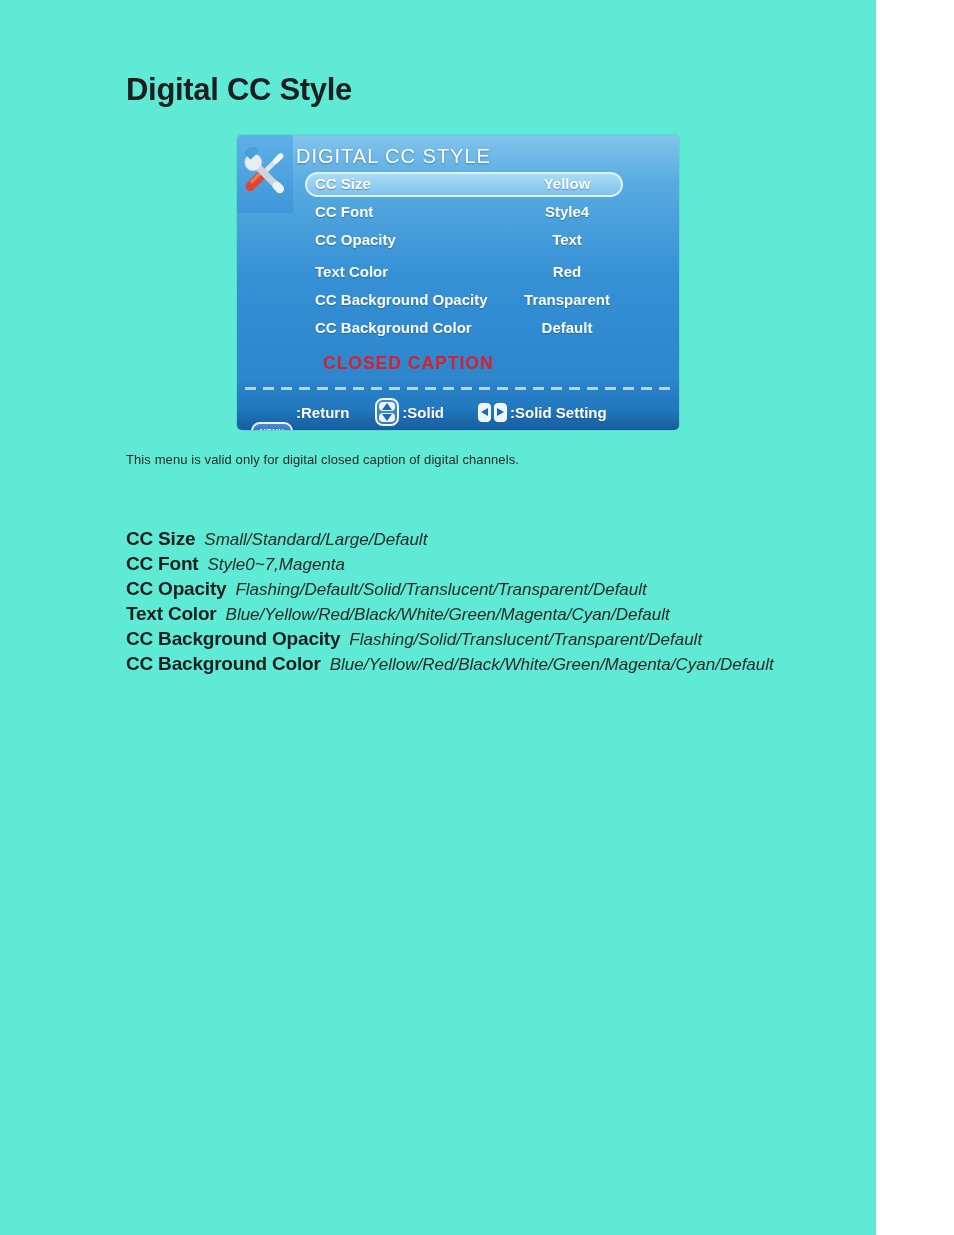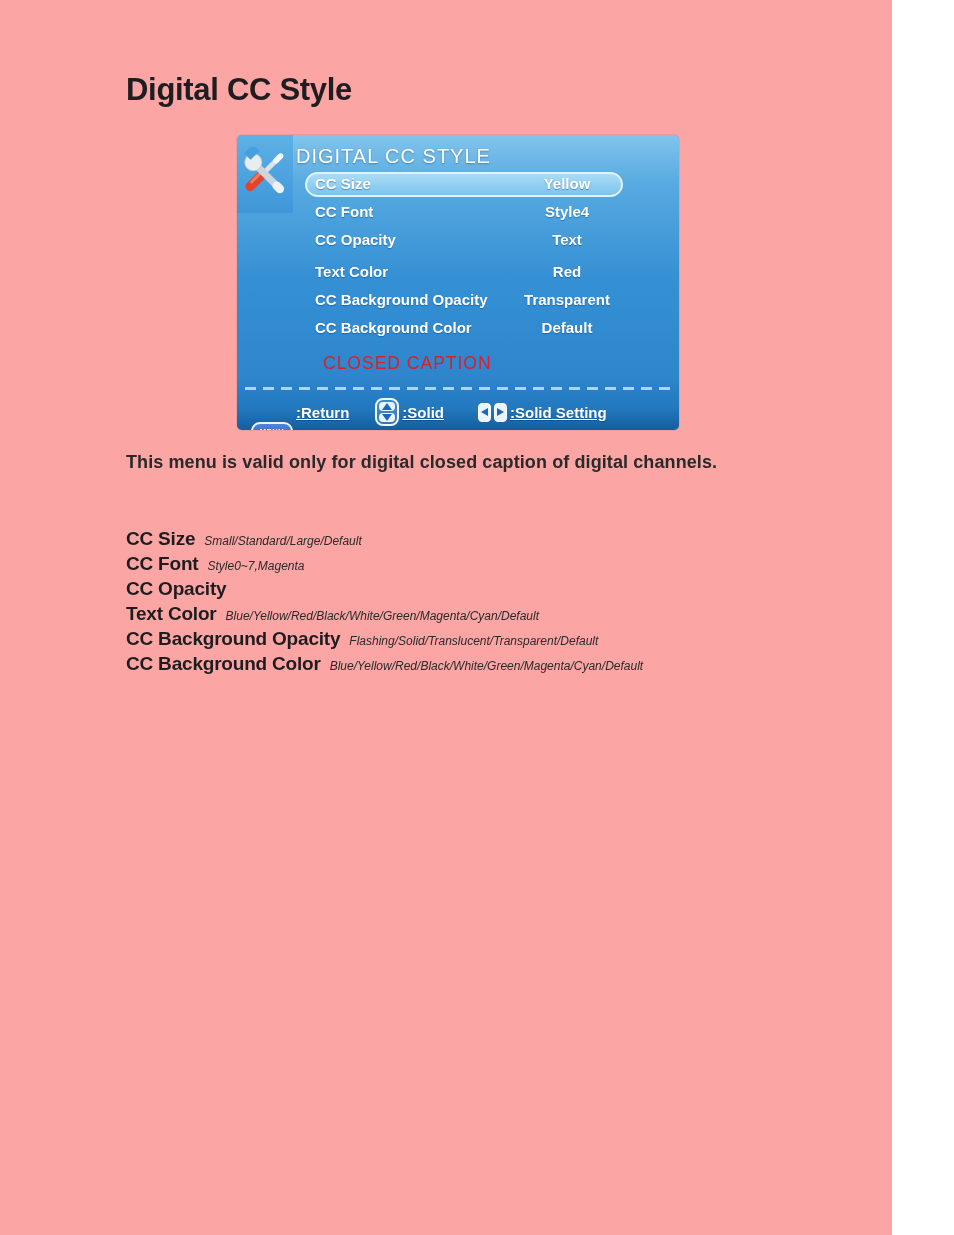--- a/index.html
+++ b/index.html
@@ -1,19 +1,18 @@
 <!DOCTYPE html>
 <html><head>
 <meta charset="utf-8">
 <style>
   html,body{margin:0;padding:0;background:#fff;}
   .page{
-    position:relative;width:876px;height:1235px;background:#fca5a5;overflow:hidden;
+    position:relative;width:876px;height:1235px;background:#5eead4;overflow:hidden;
     font-family:"Liberation Sans",sans-serif;
-    padding-left:16px;
   }
   .page-title{
     position:absolute;left:126px;top:72px;font-size:31px;font-weight:bold;
     color:#1e1e20;letter-spacing:-0.3px;
   }
 
   
   .osd{
     position:absolute;left:237px;top:135px;width:442px;height:295px;
     border-radius:5px;overflow:hidden;
@@ -34,38 +33,38 @@
     color:#fff;font-weight:bold;font-size:15px;text-shadow:0 1px 1px rgba(10,60,110,.45);
   }
   .osd-row .row-label{position:absolute;left:78px;white-space:nowrap;}
   .osd-row .row-value{position:absolute;left:250px;width:160px;text-align:center;}
   .hl-pill{
     position:absolute;left:68px;top:37px;width:318px;height:25px;box-sizing:border-box;
     border-radius:13px;background:linear-gradient(180deg,#aadcf6 0%,#7dc3ed 100%);
     border:2px solid #dff2fb;
   }
   .osd-caption{
-    position:absolute;left:86px;top:218px;font-size:17.5px;font-weight:normal;
+    position:absolute;left:86px;top:218px;font-size:17.5px;font-weight:bold;
     color:#da1f2b;letter-spacing:1px;
   }
   .osd-dashes{
     position:absolute;left:8px;top:252px;width:428px;height:3px;
     background:repeating-linear-gradient(90deg,#a6d8ef 0,#a6d8ef 11px,rgba(0,0,0,0) 11px,rgba(0,0,0,0) 18px);
   }
   .osd-footer{
     position:absolute;left:14px;top:262px;height:30px;display:flex;align-items:center;
     color:#fff;font-weight:bold;font-size:15px;text-shadow:0 1px 1px rgba(10,60,110,.45);
   }
   .menu-key{
     width:42px;height:19px;border-radius:9px;box-sizing:border-box;
     background:linear-gradient(180deg,#4d87d6 0%,#2a62c2 100%);
     border:2px solid #e9f3fb;color:#fff;font-size:7.5px;font-weight:bold;letter-spacing:.6px;
     display:flex;align-items:center;justify-content:center;margin-top:38px;
   }
-  .ftxt{margin-left:3px;white-space:nowrap;text-decoration:underline;}
+  .ftxt{margin-left:3px;white-space:nowrap;}
   .move-key{
     margin-left:26px;width:24px;height:28px;box-sizing:border-box;border-radius:8px;
     border:2px solid #f0f8fd;display:flex;flex-direction:column;gap:2px;padding:2px;
     background:rgba(255,255,255,.12);
   }
   .move-cell{
     flex:1;border-radius:4px;background:#e9f4fb;
     display:flex;align-items:center;justify-content:center;
   }
   .lr-keys{margin-left:34px;display:flex;gap:3px;}
@@ -73,26 +72,26 @@
     width:13px;height:19px;border-radius:4px;background:#e9f4fb;border:1px solid #ffffff;
     display:flex;align-items:center;justify-content:center;box-sizing:border-box;
   }
   .tri-up{width:0;height:0;border-left:5px solid transparent;border-right:5px solid transparent;border-bottom:7px solid #1e66b8;}
   .tri-down{width:0;height:0;border-left:5px solid transparent;border-right:5px solid transparent;border-top:7px solid #1e66b8;}
   .tri-left{width:0;height:0;border-top:4.5px solid transparent;border-bottom:4.5px solid transparent;border-right:7px solid #1e66b8;}
   .tri-right{width:0;height:0;border-top:4.5px solid transparent;border-bottom:4.5px solid transparent;border-left:7px solid #1e66b8;}
 
   
   .note{
-    position:absolute;left:126px;top:452px;font-size:18px;color:#2a2a2a;letter-spacing:.1px;font-weight:bold;
+    position:absolute;left:126px;top:452px;font-size:13px;color:#2a2a2a;letter-spacing:.1px;
   }
   .defs{position:absolute;left:126px;top:528px;width:780px;}
   .def-line{height:25px;display:flex;align-items:baseline;white-space:nowrap;}
   .def-term{font-size:19px;font-weight:bold;color:#1d1d1f;letter-spacing:-0.2px;}
-  .def-opts{font-size:12px;font-style:italic;color:#2a2a2a;margin-left:9px;}
+  .def-opts{font-size:17px;font-style:italic;color:#2a2a2a;margin-left:9px;}
 </style>
 </head>
 <body>
 
 <div class="page">
 
   <div class="page-title">Digital CC Style</div>
 
   <div class="osd">
 
@@ -179,20 +178,21 @@
     <div class="def-line">
       <span class="def-term">CC Size</span>
       <span class="def-opts">Small/Standard/Large/Default</span>
     </div>
     <div class="def-line">
       <span class="def-term">CC Font</span>
       <span class="def-opts">Style0~7,Magenta</span>
     </div>
     <div class="def-line">
       <span class="def-term">CC Opacity</span>
+      <span class="def-opts">Flashing/Default/Solid/Translucent/Transparent/Default</span>
     </div>
     <div class="def-line">
       <span class="def-term">Text Color</span>
       <span class="def-opts">Blue/Yellow/Red/Black/White/Green/Magenta/Cyan/Default</span>
     </div>
     <div class="def-line">
       <span class="def-term">CC Background Opacity</span>
       <span class="def-opts">Flashing/Solid/Translucent/Transparent/Default</span>
     </div>
     <div class="def-line">

